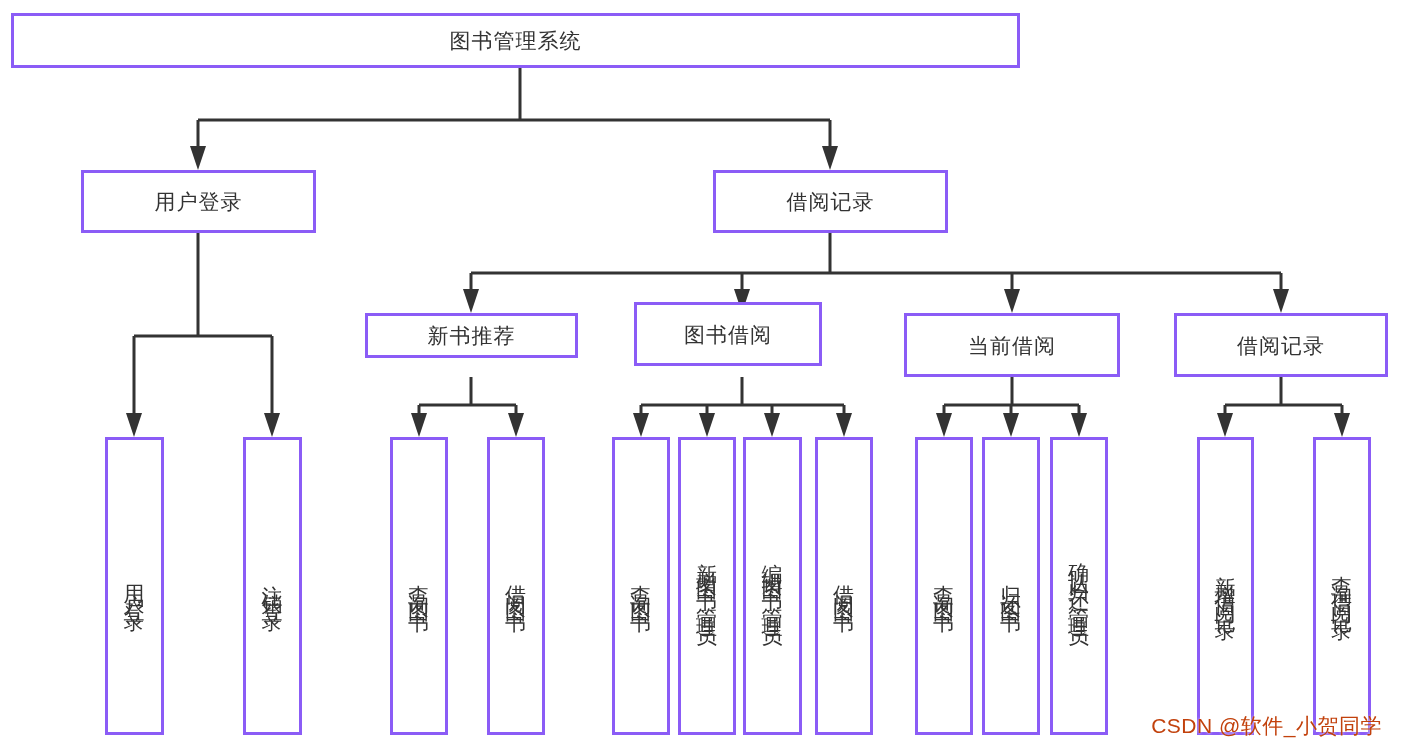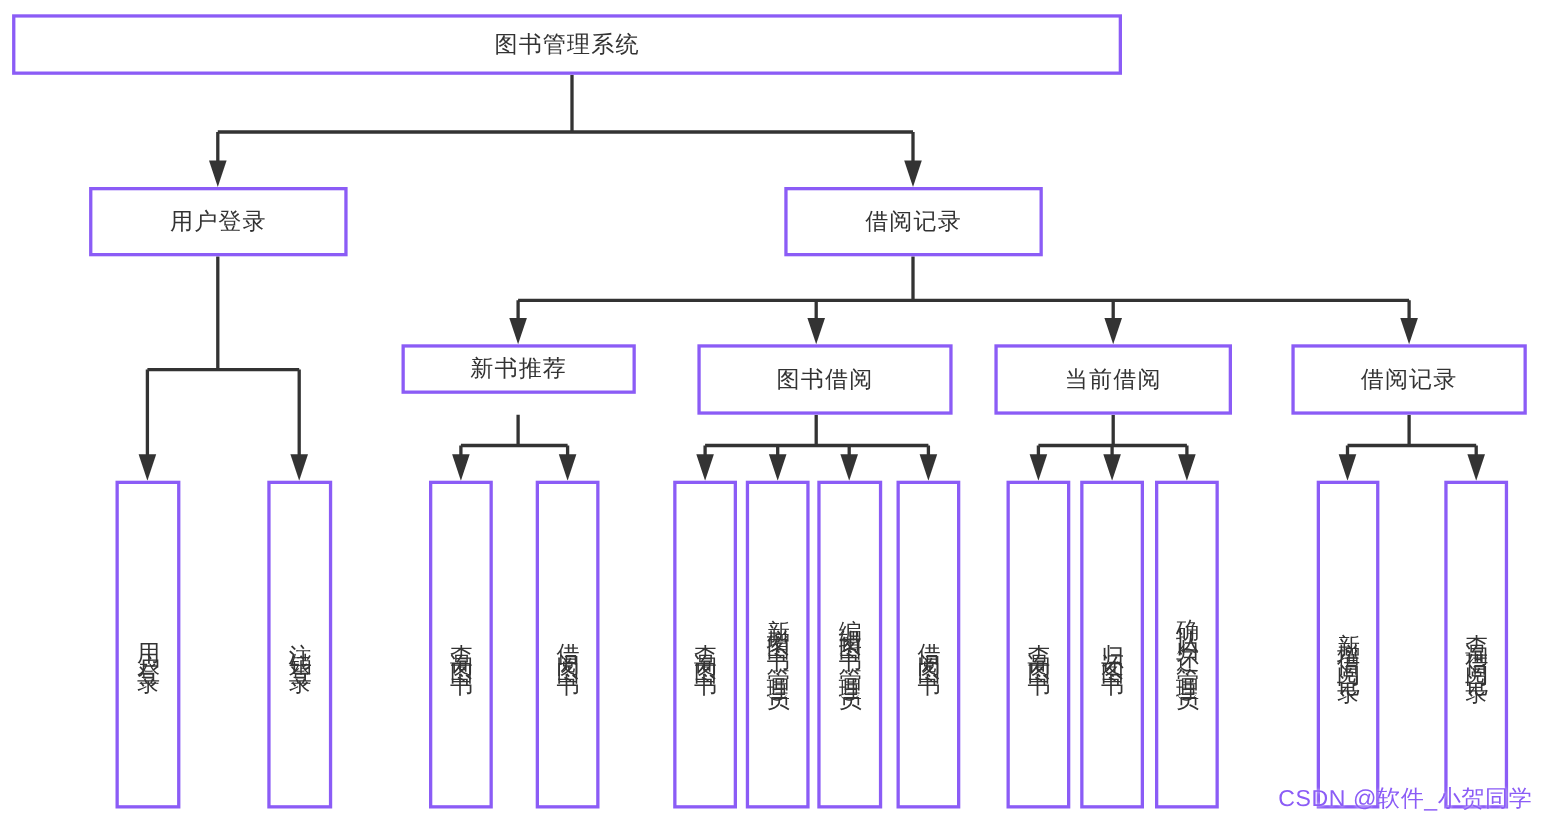--- a/index.html
+++ b/index.html
@@ -35,25 +35,25 @@
     text-align: center;
     white-space: nowrap;
   }
   .vbox {
     writing-mode: vertical-rl;
     text-orientation: mixed;
     letter-spacing: 9px;
   }
   .watermark {
     position: absolute;
-    right: 12px;
+    right: 23px;
     top: 712px;
     z-index: 5;
     font-size: 21px;
-    color: #8b5cf6;
+    color: #c2410c;
     letter-spacing: 0.5px;
     white-space: nowrap;
     text-shadow: 0 0 3px rgba(255,255,255,0.9);
   }
 </style>
 </head>
 <body>
 
 <div class="stage">
 
@@ -88,21 +88,21 @@
       <polygon points="1334,413 1350,413 1342,437"></polygon>
     </g>
   </svg>
 
   <div class="box hbox" style="left:11px;top:13px;width:1009px;height:55px">图书管理系统</div>
 
   <div class="box hbox" style="left:81px;top:170px;width:235px;height:63px">用户登录</div>
   <div class="box hbox" style="left:713px;top:170px;width:235px;height:63px">借阅记录</div>
 
   <div class="box hbox" style="left:365px;top:313px;width:213px;height:45px">新书推荐</div>
-  <div class="box hbox" style="left:634px;top:313px;width:232px;height:64px">图书借阅</div>
+  <div class="box hbox" style="left:634px;top:302px;width:188px;height:64px">图书借阅</div>
   <div class="box hbox" style="left:1174px;top:313px;width:214px;height:64px">借阅记录</div>
   <div class="box hbox" style="left:904px;top:313px;width:216px;height:64px">当前借阅</div>
 
   <div class="box vbox" style="left:105px;top:437px;width:59px;height:298px">用户登录</div>
   <div class="box vbox" style="left:243px;top:437px;width:59px;height:298px">注销登录</div>
 
   <div class="box vbox" style="left:390px;top:437px;width:58px;height:298px">查询图书</div>
   <div class="box vbox" style="left:487px;top:437px;width:58px;height:298px">借阅图书</div>
 
   <div class="box vbox" style="left:612px;top:437px;width:58px;height:298px">查询图书</div>

